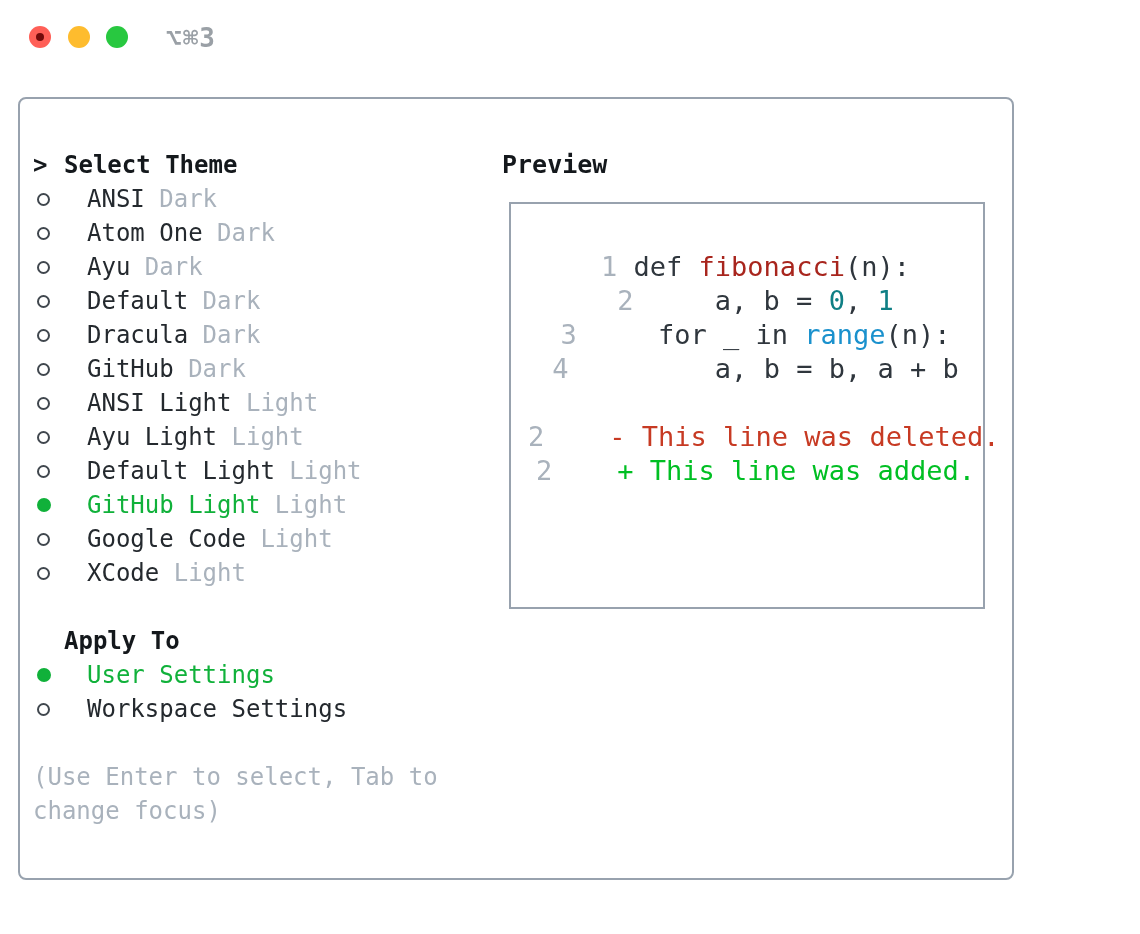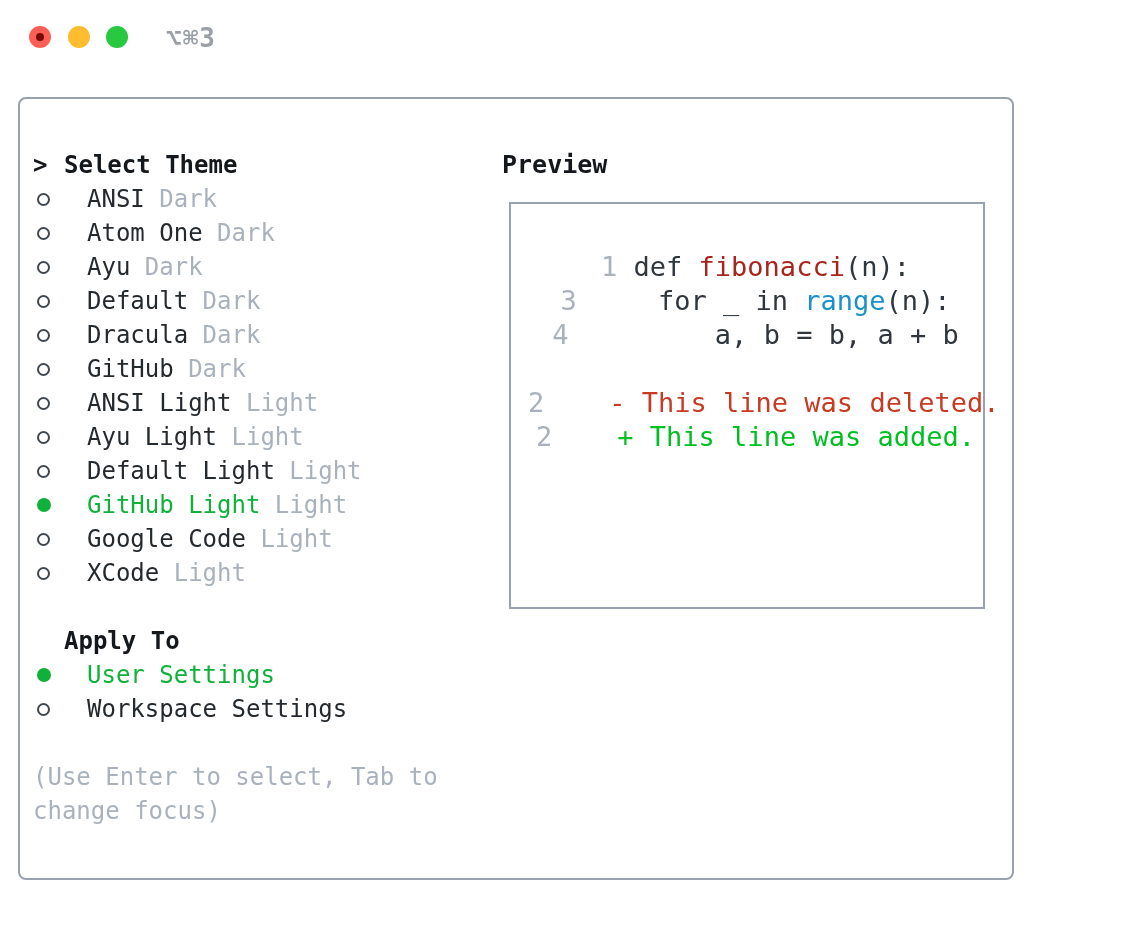--- a/index.html
+++ b/index.html
@@ -99,20 +99,21 @@
   </div>
 
   <div class="panel"></div>
 
   <div class="left-col" id="left-col"><div class="row"><span class="gutter"><span class="prefix">&gt;</span></span><span class="hdr">Select Theme</span></div><div class="row"><span class="gutter"><span class="radio"></span></span><span class="t-name">ANSI</span><span class="t-tag"> Dark</span></div><div class="row"><span class="gutter"><span class="radio"></span></span><span class="t-name">Atom One</span><span class="t-tag"> Dark</span></div><div class="row"><span class="gutter"><span class="radio"></span></span><span class="t-name">Ayu</span><span class="t-tag"> Dark</span></div><div class="row"><span class="gutter"><span class="radio"></span></span><span class="t-name">Default</span><span class="t-tag"> Dark</span></div><div class="row"><span class="gutter"><span class="radio"></span></span><span class="t-name">Dracula</span><span class="t-tag"> Dark</span></div><div class="row"><span class="gutter"><span class="radio"></span></span><span class="t-name">GitHub</span><span class="t-tag"> Dark</span></div><div class="row"><span class="gutter"><span class="radio"></span></span><span class="t-name">ANSI Light</span><span class="t-tag"> Light</span></div><div class="row"><span class="gutter"><span class="radio"></span></span><span class="t-name">Ayu Light</span><span class="t-tag"> Light</span></div><div class="row"><span class="gutter"><span class="radio"></span></span><span class="t-name">Default Light</span><span class="t-tag"> Light</span></div><div class="row"><span class="gutter"><span class="radio sel"></span></span><span class="t-name sel">GitHub Light</span><span class="t-tag"> Light</span></div><div class="row"><span class="gutter"><span class="radio"></span></span><span class="t-name">Google Code</span><span class="t-tag"> Light</span></div><div class="row"><span class="gutter"><span class="radio"></span></span><span class="t-name">XCode</span><span class="t-tag"> Light</span></div><div class="row"></div><div class="row"><span class="gutter"></span><span class="hdr">Apply To</span></div><div class="row"><span class="gutter"><span class="radio sel"></span></span><span class="t-name sel">User Settings</span></div><div class="row"><span class="gutter"><span class="radio"></span></span><span class="t-name">Workspace Settings</span></div><div class="row"></div><div class="row hint">(Use Enter to select, Tab to</div><div class="row hint">change focus)</div></div>
 
   <div class="preview-header">Preview</div>
 
   <div class="preview-box" id="preview-box">
       <div class="code-line"><span class="seg-ln">1</span><span class="seg-code"> def </span><span class="seg-func">fibonacci</span><span class="seg-code">(n):</span></div>
+      <div class="code-line"><span class="seg-ln">2</span><span class="seg-code">     a, b = </span><span class="seg-num">0</span><span class="seg-code">, </span><span class="seg-num">1</span></div>
       <div class="code-line"><span class="seg-ln">3</span><span class="seg-code">     for _ in </span><span class="seg-kw">range</span><span class="seg-code">(n):</span></div>
       <div class="code-line"><span class="seg-ln">4</span><span class="seg-code">         a, b = b, a + b</span></div>
       <div class="code-line">&nbsp;</div>
       <div class="code-line"><span class="seg-ln">2</span><span class="seg-code">    </span><span class="seg-del">- This line was deleted.</span></div>
       <div class="code-line"><span class="seg-ln">2</span><span class="seg-code">    </span><span class="seg-add">+ This line was added.</span></div>
     </div>
 
 </div>
 
 </body></html>

